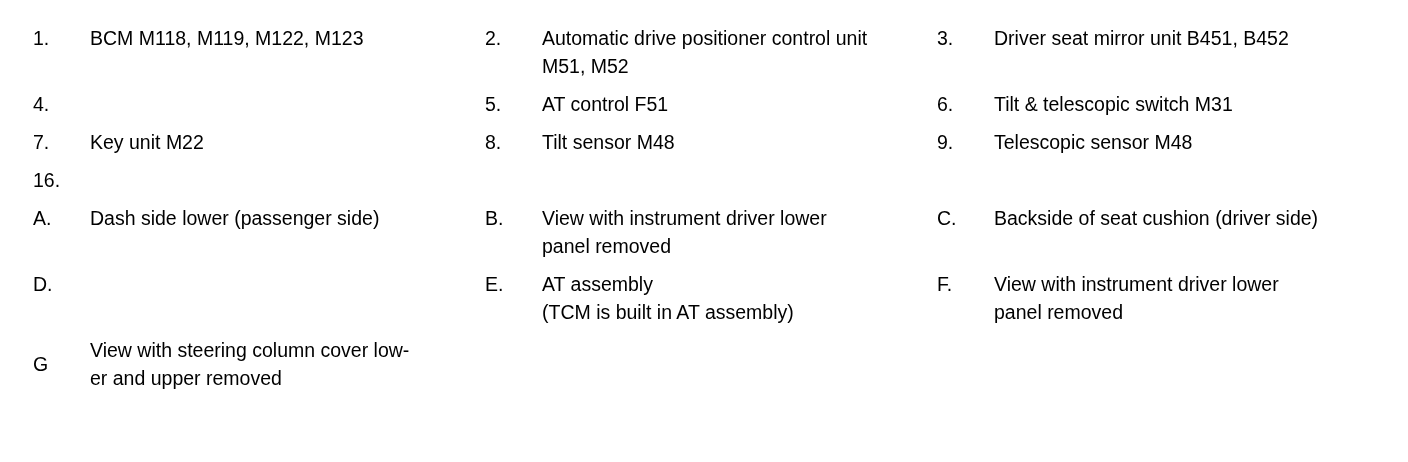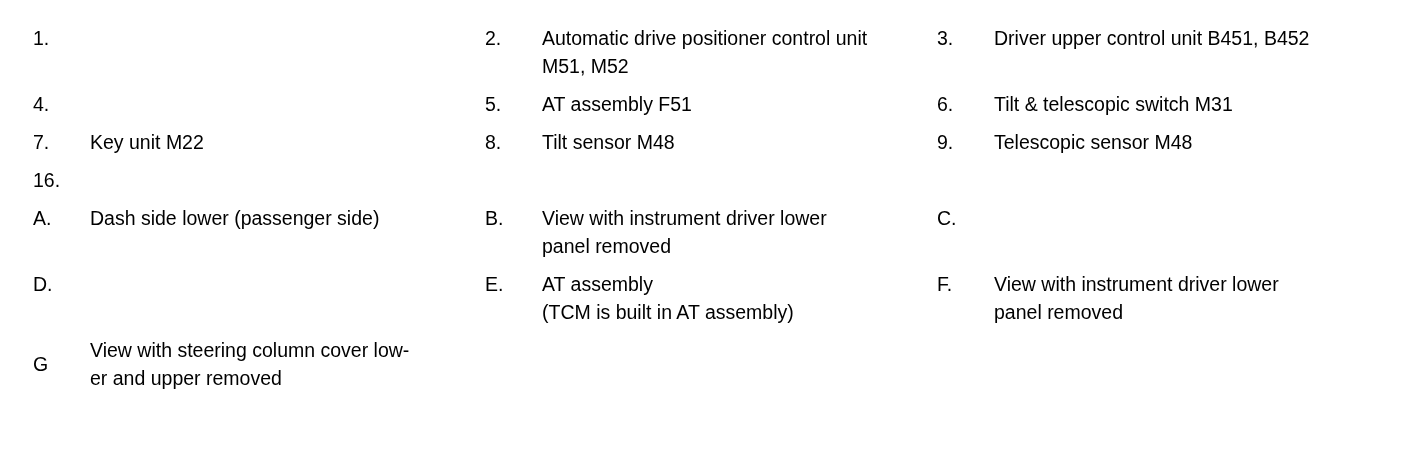--- a/index.html
+++ b/index.html
@@ -44,39 +44,40 @@
   }
 </style>
 </head>
 <body>
 
 <div class="legend">
 
   <div class="row">
     <div class="cell">
       <span class="lbl">1.</span>
+      <span class="txt">BCM M118, M119, M122, M123</span>
     </div>
     <div class="cell">
       <span class="lbl">2.</span>
       <span class="txt">Automatic drive positioner control unit
 M51, M52</span>
     </div>
     <div class="cell">
       <span class="lbl">3.</span>
-      <span class="txt">Driver upper control unit B451, B452</span>
+      <span class="txt">Driver seat mirror unit B451, B452</span>
     </div>
   </div>
 
   <div class="row">
     <div class="cell">
       <span class="lbl">4.</span>
     </div>
     <div class="cell">
       <span class="lbl">5.</span>
-      <span class="txt">AT assembly F51</span>
+      <span class="txt">AT control F51</span>
     </div>
     <div class="cell">
       <span class="lbl">6.</span>
       <span class="txt">Tilt &amp; telescopic switch M31</span>
     </div>
   </div>
 
   <div class="row">
     <div class="cell">
       <span class="lbl">7.</span>
@@ -104,20 +105,21 @@
       <span class="lbl">A.</span>
       <span class="txt">Dash side lower (passenger side)</span>
     </div>
     <div class="cell">
       <span class="lbl">B.</span>
       <span class="txt">View with instrument driver lower
 panel removed</span>
     </div>
     <div class="cell">
       <span class="lbl">C.</span>
+      <span class="txt">Backside of seat cushion (driver side)</span>
     </div>
   </div>
 
   <div class="row">
     <div class="cell">
       <span class="lbl">D.</span>
     </div>
     <div class="cell">
       <span class="lbl">E.</span>
       <span class="txt">AT assembly

